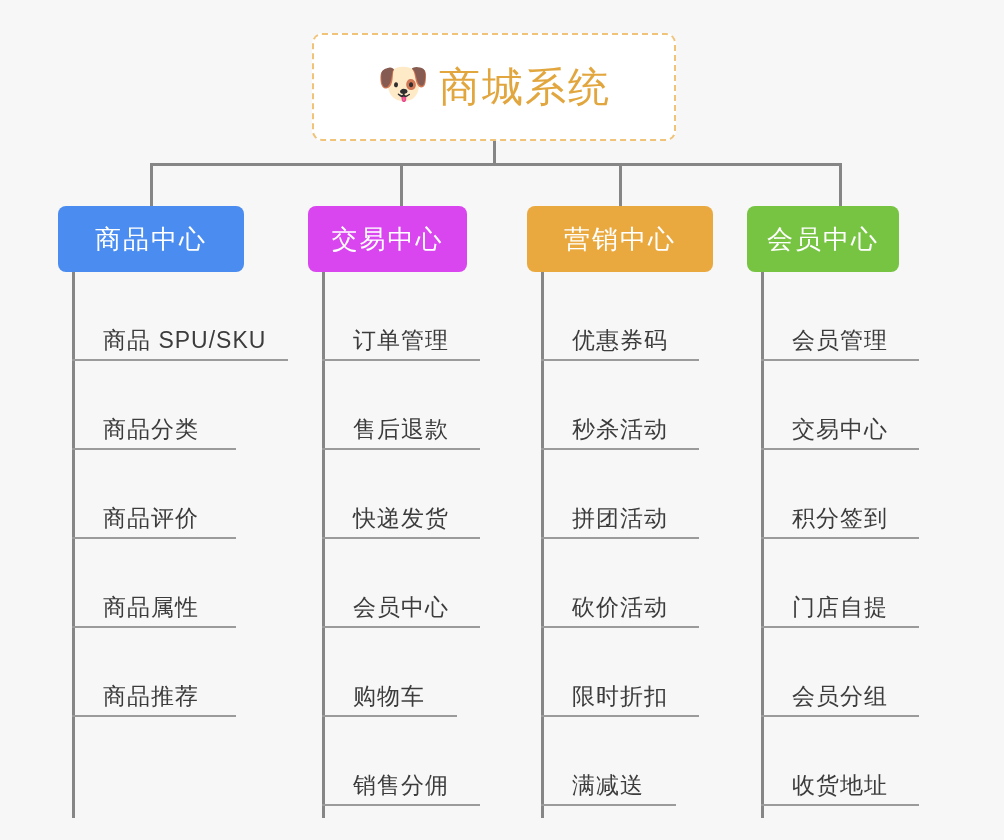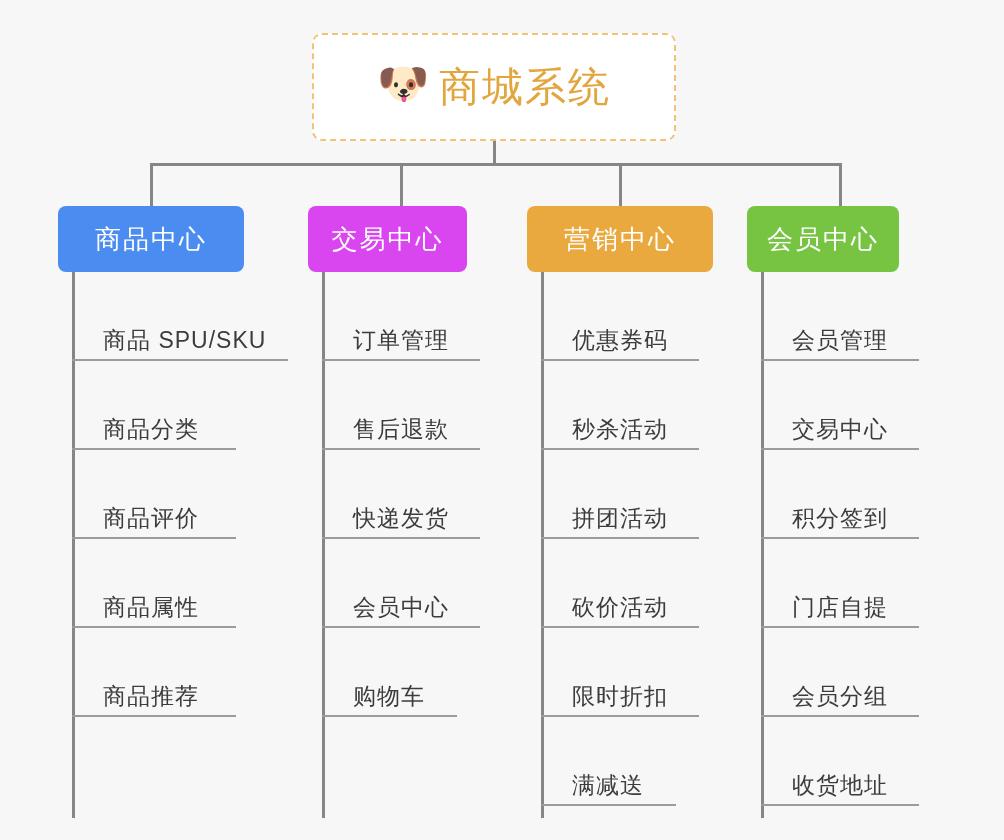--- a/index.html
+++ b/index.html
@@ -181,20 +181,24 @@
         <span class="leaf-underline" style="width:158px;"></span>
       </div>
       <div class="leaf">
         <span class="leaf-label">会员中心</span>
         <span class="leaf-underline" style="width:158px;"></span>
       </div>
       <div class="leaf">
         <span class="leaf-label">购物车</span>
         <span class="leaf-underline" style="width:135px;"></span>
       </div>
+      <div class="leaf">
+        <span class="leaf-label">销售分佣</span>
+        <span class="leaf-underline" style="width:158px;"></span>
+      </div>
     </div>
   </div>
 
   <div class="column" style="left:527px;border-radius:25px;">
     <div class="cat-header" style="width:186px; background:#eaa93f;">
       <span>营销中心</span>
     </div>
     <div class="trunk" style="height:546px;"></div>
     <div class="leaf-list">
       <div class="leaf">

